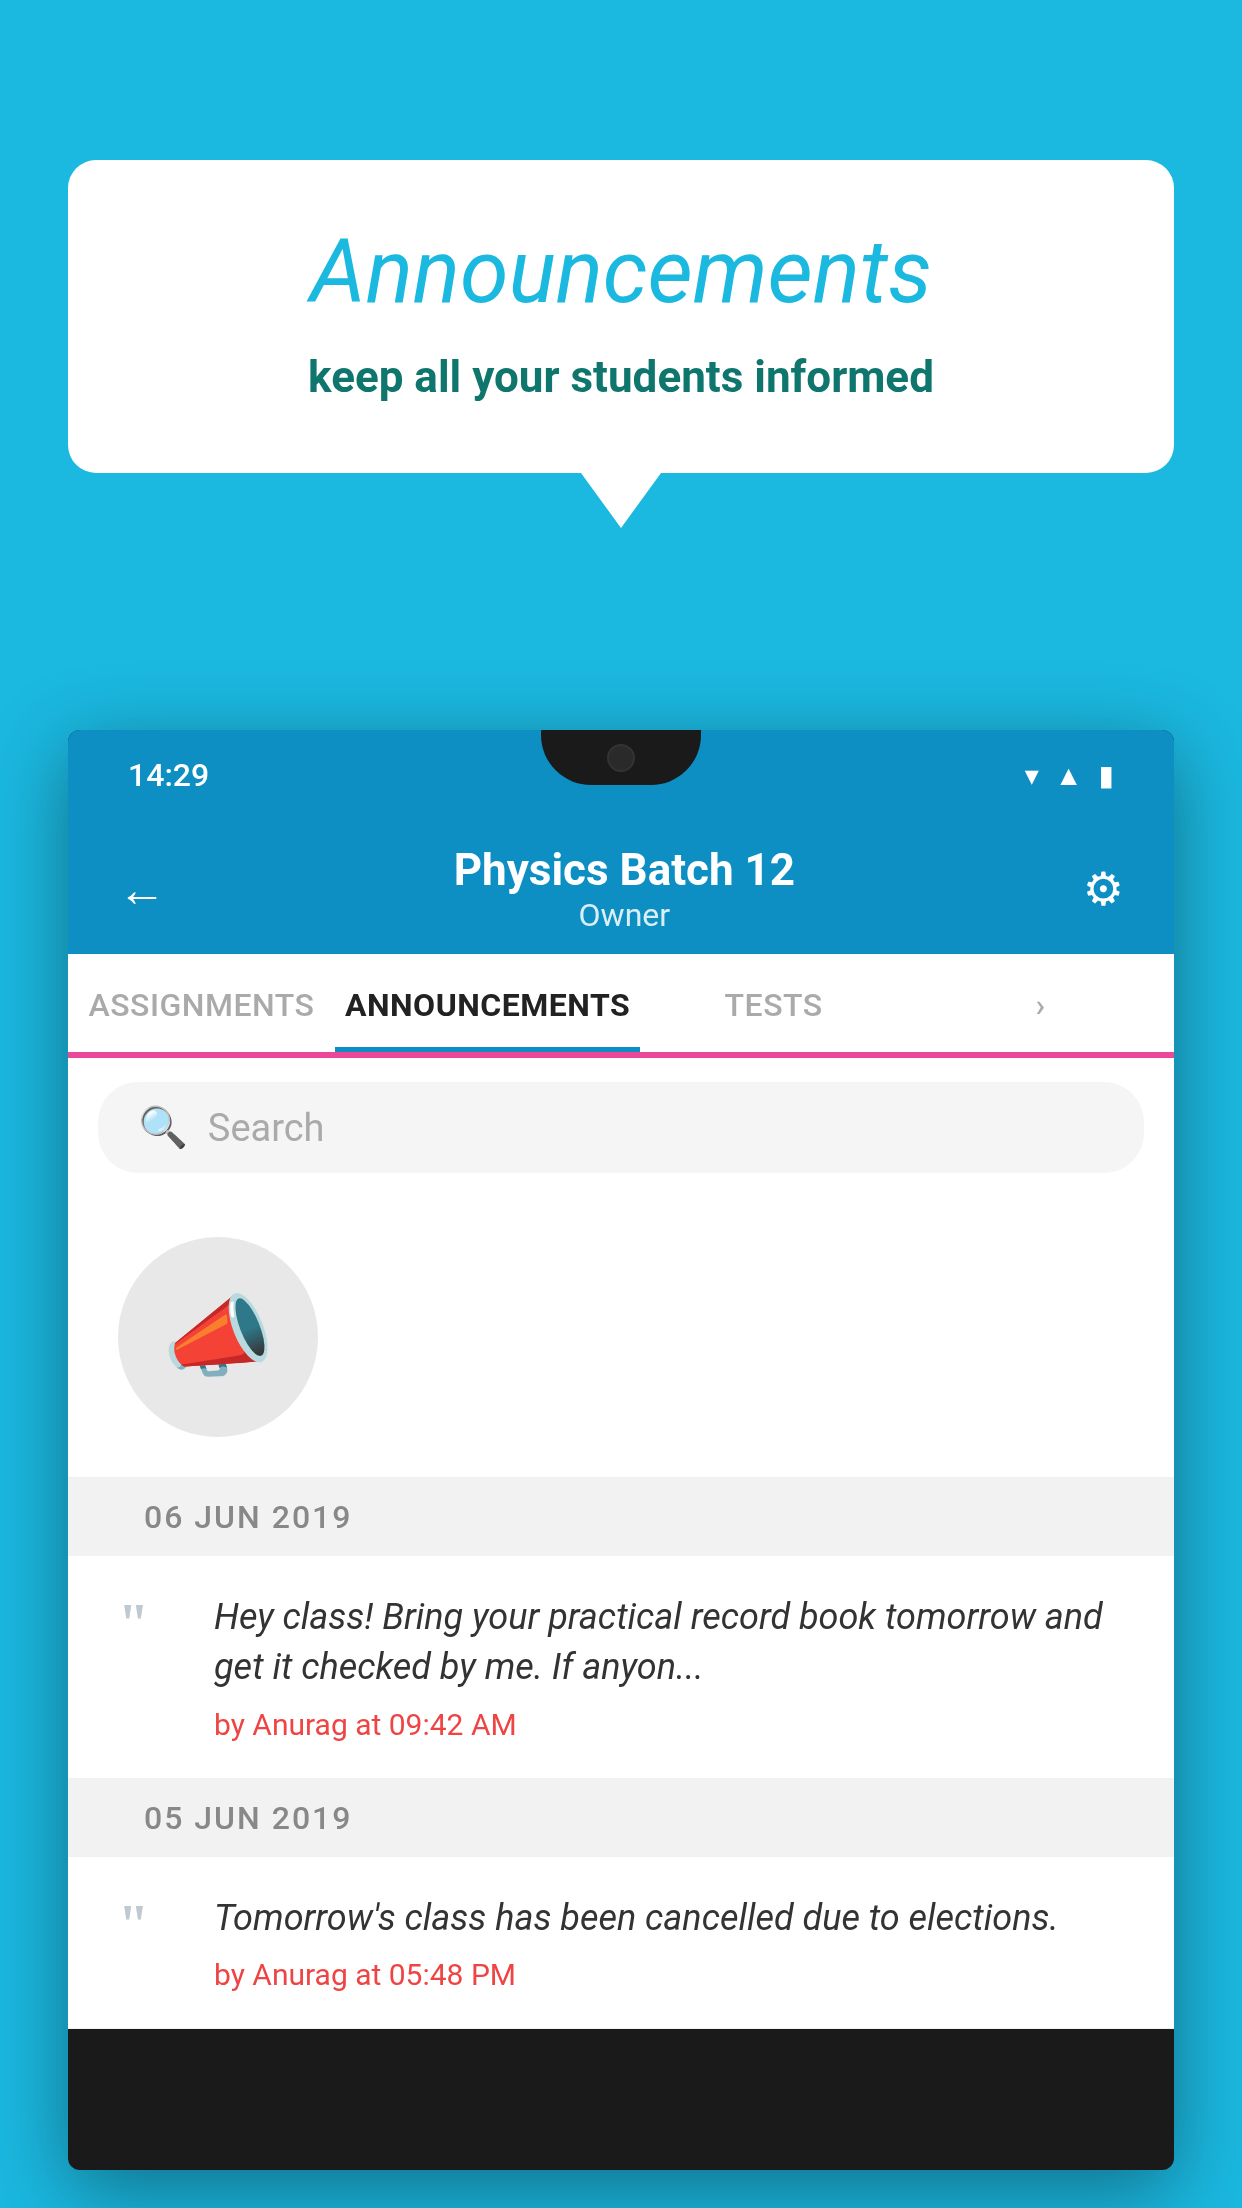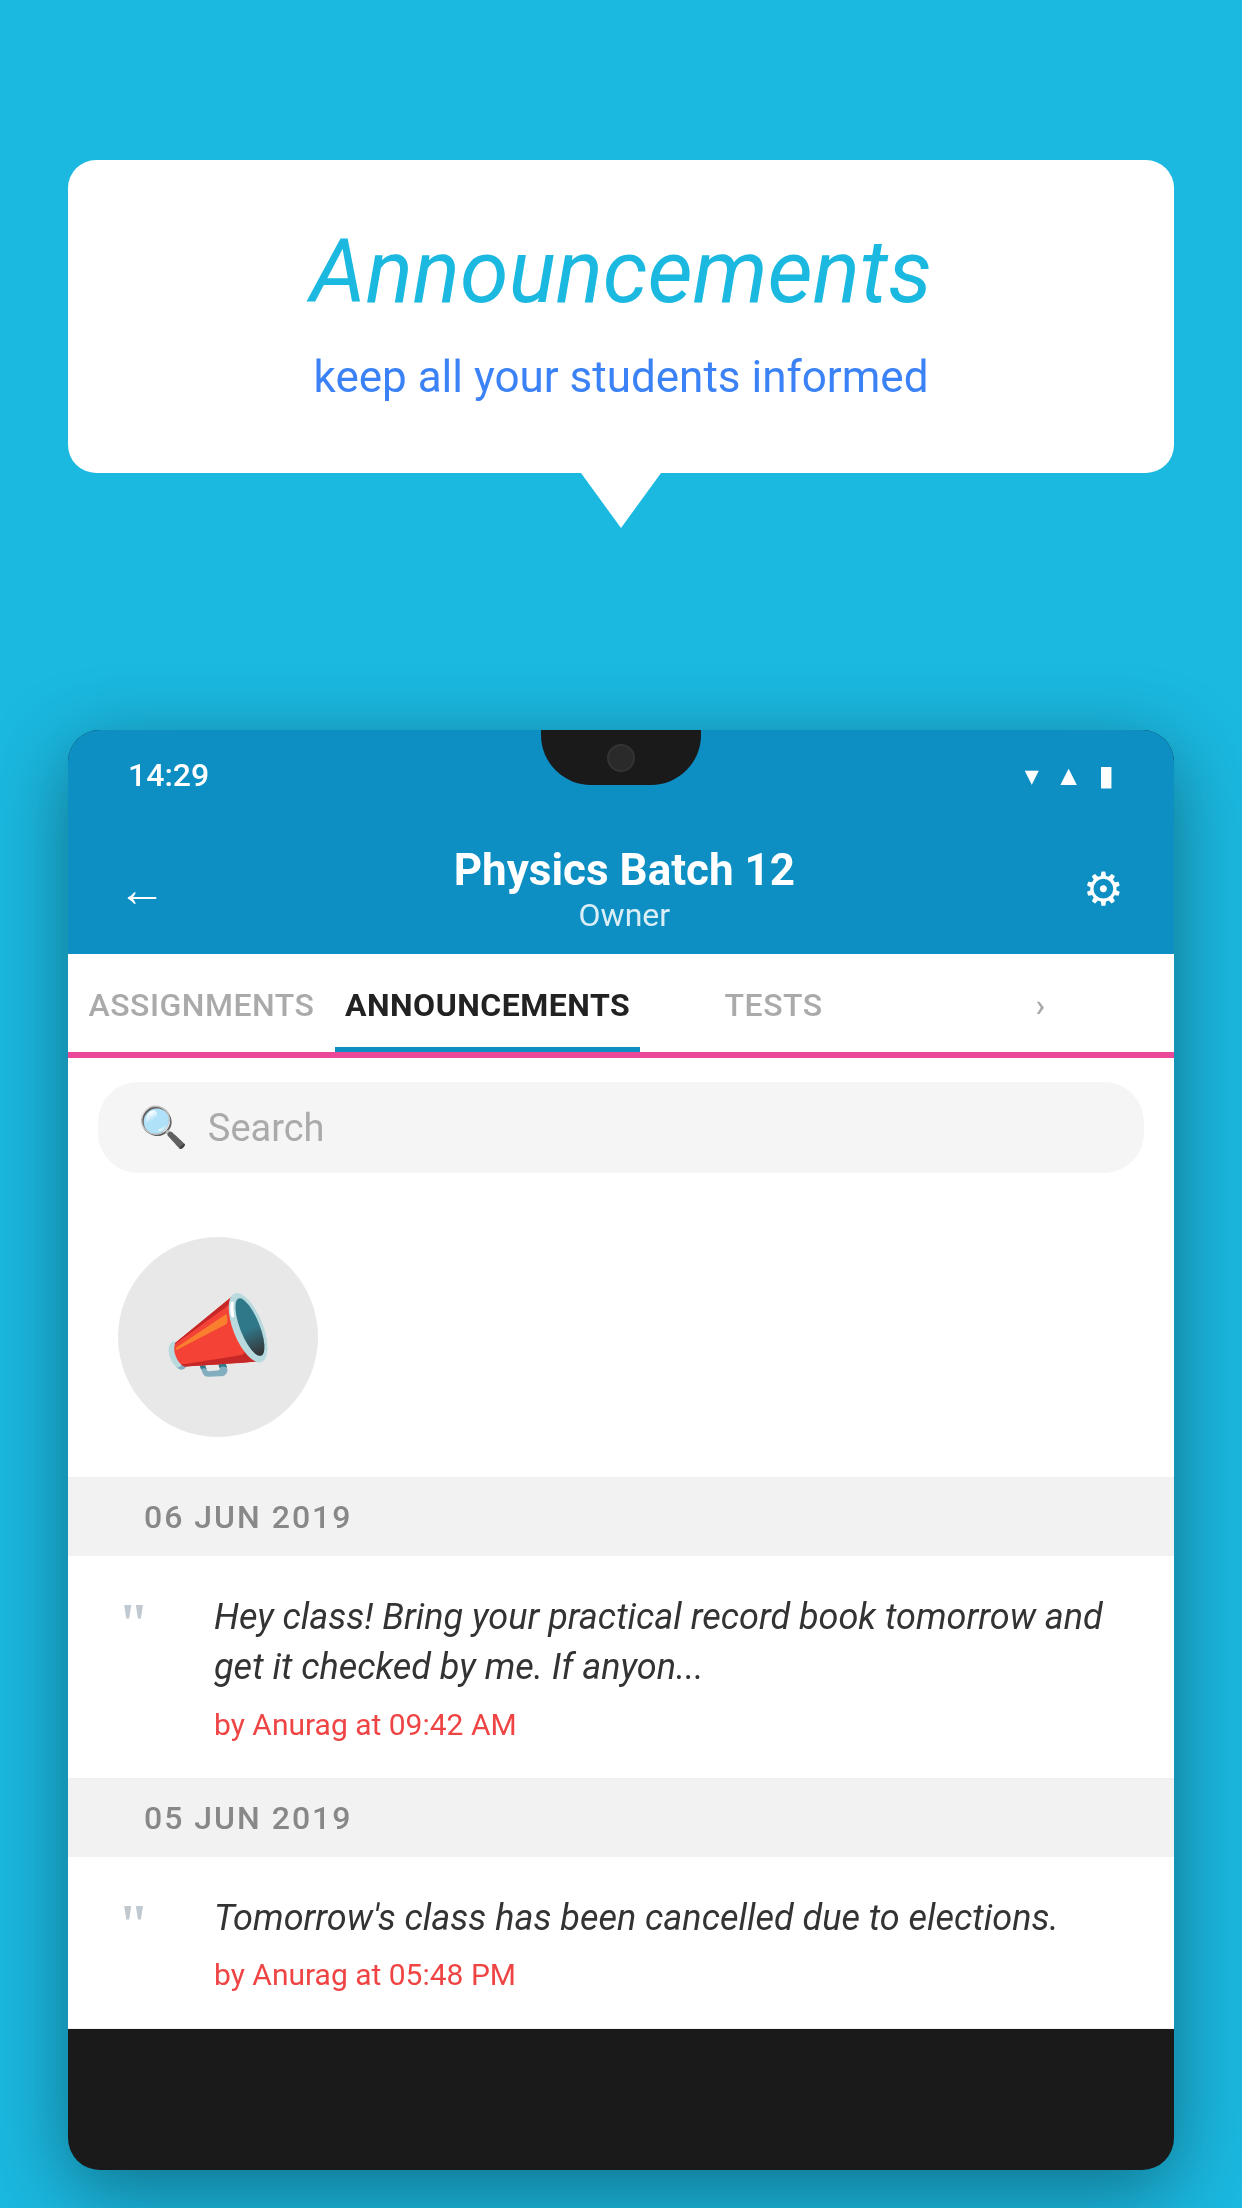--- a/index.html
+++ b/index.html
@@ -35,23 +35,23 @@
 
     .speech-bubble-title {
       color: #1bb8e0;
       font-size: 88px;
       font-weight: 400;
       font-style: italic;
       margin-bottom: 28px;
     }
 
     .speech-bubble-subtitle {
-      color: #3b82f6;
+      color: #0f766e;
       font-size: 44px;
-      font-weight: 400;
+      font-weight: 700;
     }
 
     .speech-bubble-tail {
       width: 0;
       height: 0;
       border-left: 40px solid transparent;
       border-right: 40px solid transparent;
       border-top: 55px solid white;
     }
 
@@ -59,21 +59,21 @@
     .phone-container {
       position: absolute;
       top: 730px;
       left: 68px;
       right: 68px;
       bottom: 0px;
     }
 
     .phone-frame {
       background: #1a1a1a;
-      border-radius: 32px;
+      border-radius: 12px;
       width: 100%;
       height: 1440px;
       position: relative;
       overflow: hidden;
       box-shadow: 0 20px 80px rgba(0,0,0,0.4);
     }
 
     
     .phone-top-bar {
       background: #0d8fc4;

